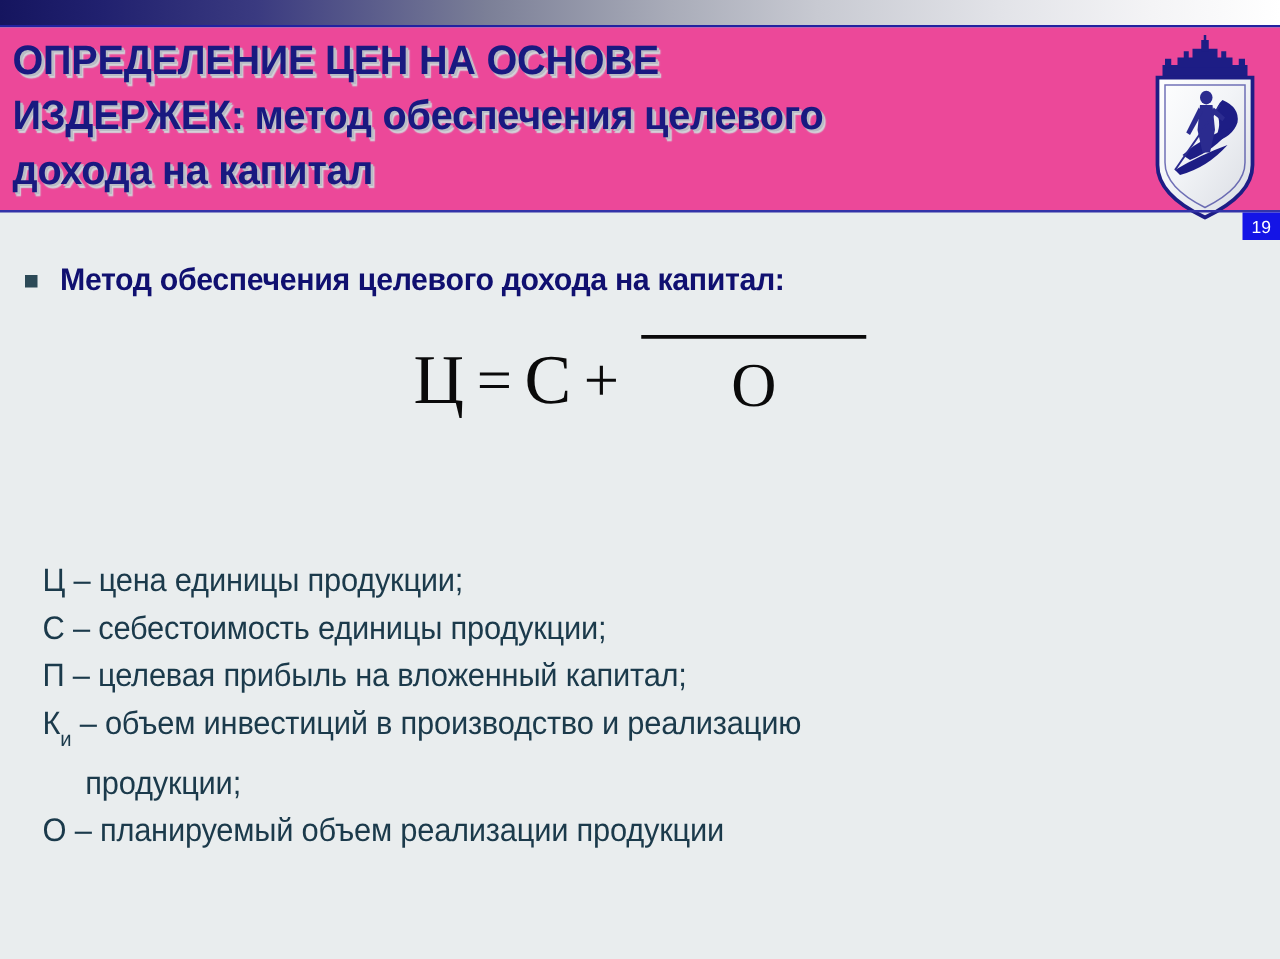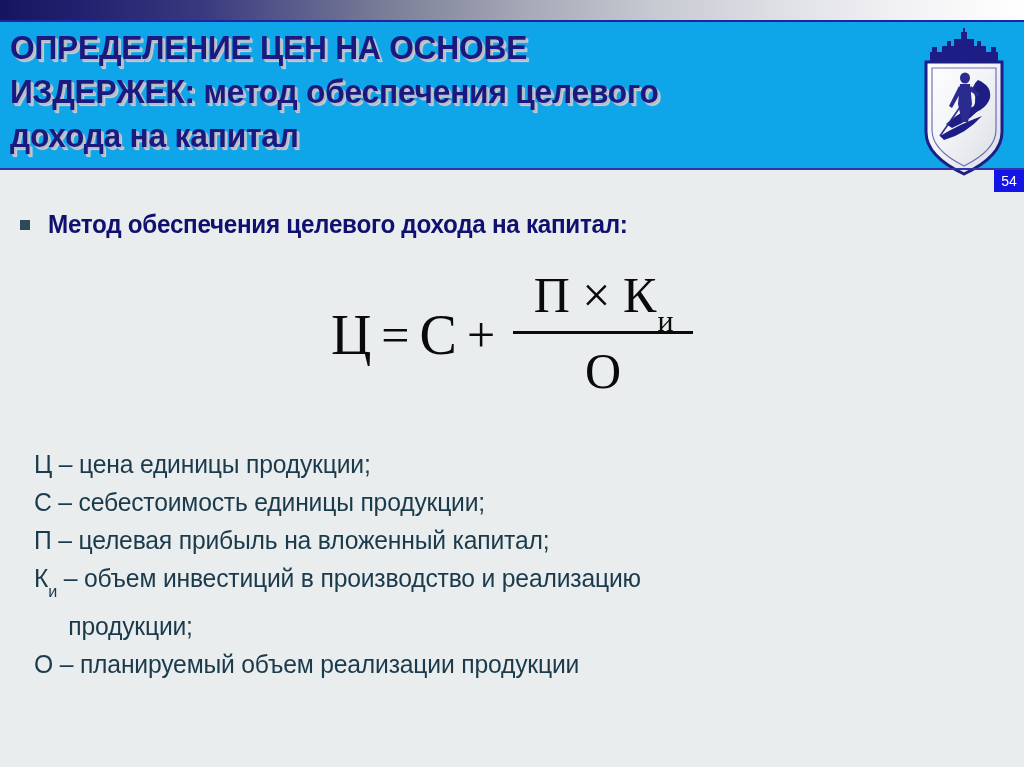--- a/index.html
+++ b/index.html
@@ -39,21 +39,21 @@
     height: 2px;
     background: #2222a0;
   }
 
   
   #header {
     position: absolute;
     left: 0; top: 22px;
     width: 1024px;
     height: 146px;
-    background: #0ea5e9;
+    background: #ec4899;
   }
   #title-block {
     position: absolute;
     left: 10px;
     top: 4px;
     width: 890px;
   }
   .title-line {
     font-family: "Liberation Sans", sans-serif;
     font-weight: bold;
@@ -265,34 +265,33 @@
         <path d="M55 58 L64 66 L62 69 L53 62 Z"></path>
       </g>
 
       <path d="M24 108 L60 56" stroke="#2b2b8f" stroke-width="1.6" fill="none"></path>
     </svg>
   </div>
 </div>
 
 <div id="header-rule"></div>
 
-<div id="slide-number">54</div>
+<div id="slide-number">19</div>
 
 <div id="bullet-row">
   <div id="bullet-marker"></div>
   <div id="bullet-text">Метод обеспечения целевого дохода на капитал:</div>
 </div>
 
 <div id="formula">
   <span class="f-big">Ц</span>
   <span class="f-op">=</span>
   <span class="f-big">С</span>
   <span class="f-op">+</span>
   <span id="fraction">
-    <span id="numerator"><span>П × К</span><span class="sub">и</span></span>
     <span id="frac-bar"></span>
     <span id="denominator">О</span>
   </span>
 </div>
 
 <div id="definitions">
   <div class="def-line"><span>Ц</span> <span>– цена единицы продукции;</span></div>
   <div class="def-line"><span>С</span> <span>– себестоимость единицы продукции;</span></div>
   <div class="def-line"><span>П</span> <span>– целевая прибыль на вложенный капитал;</span></div>
   <div class="def-line"><span>К</span><span class="sub">и</span> <span>– объем инвестиций в производство и реализацию</span></div>

